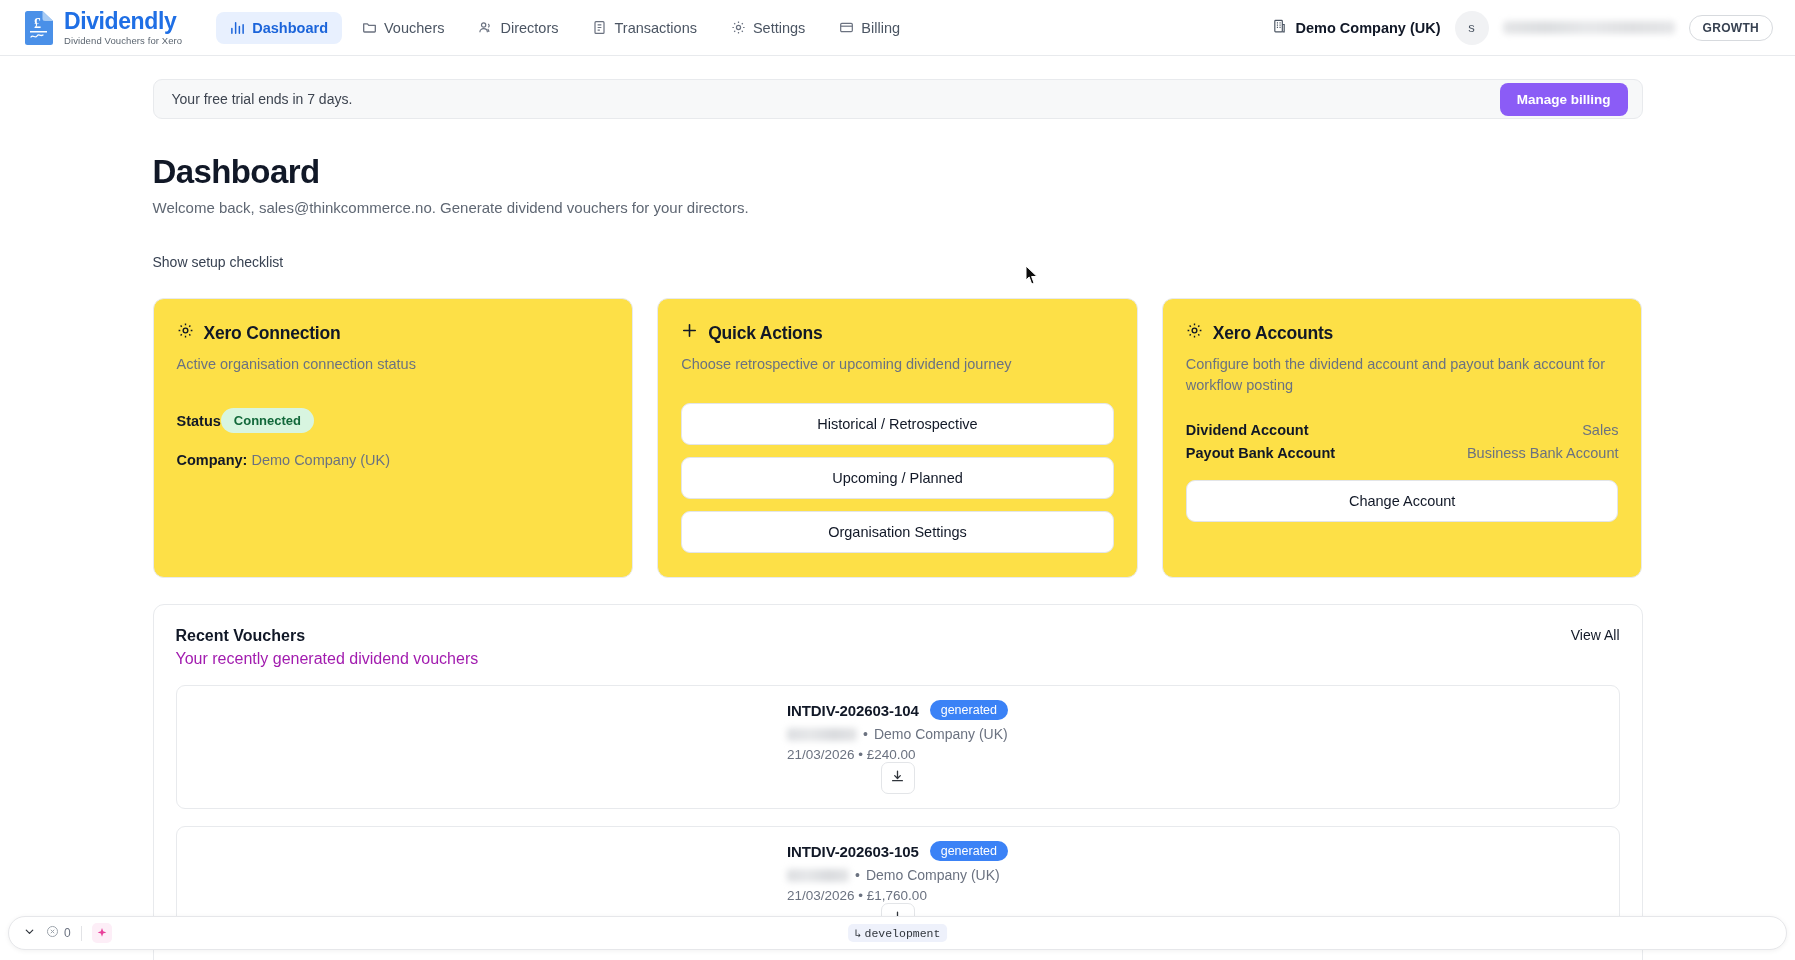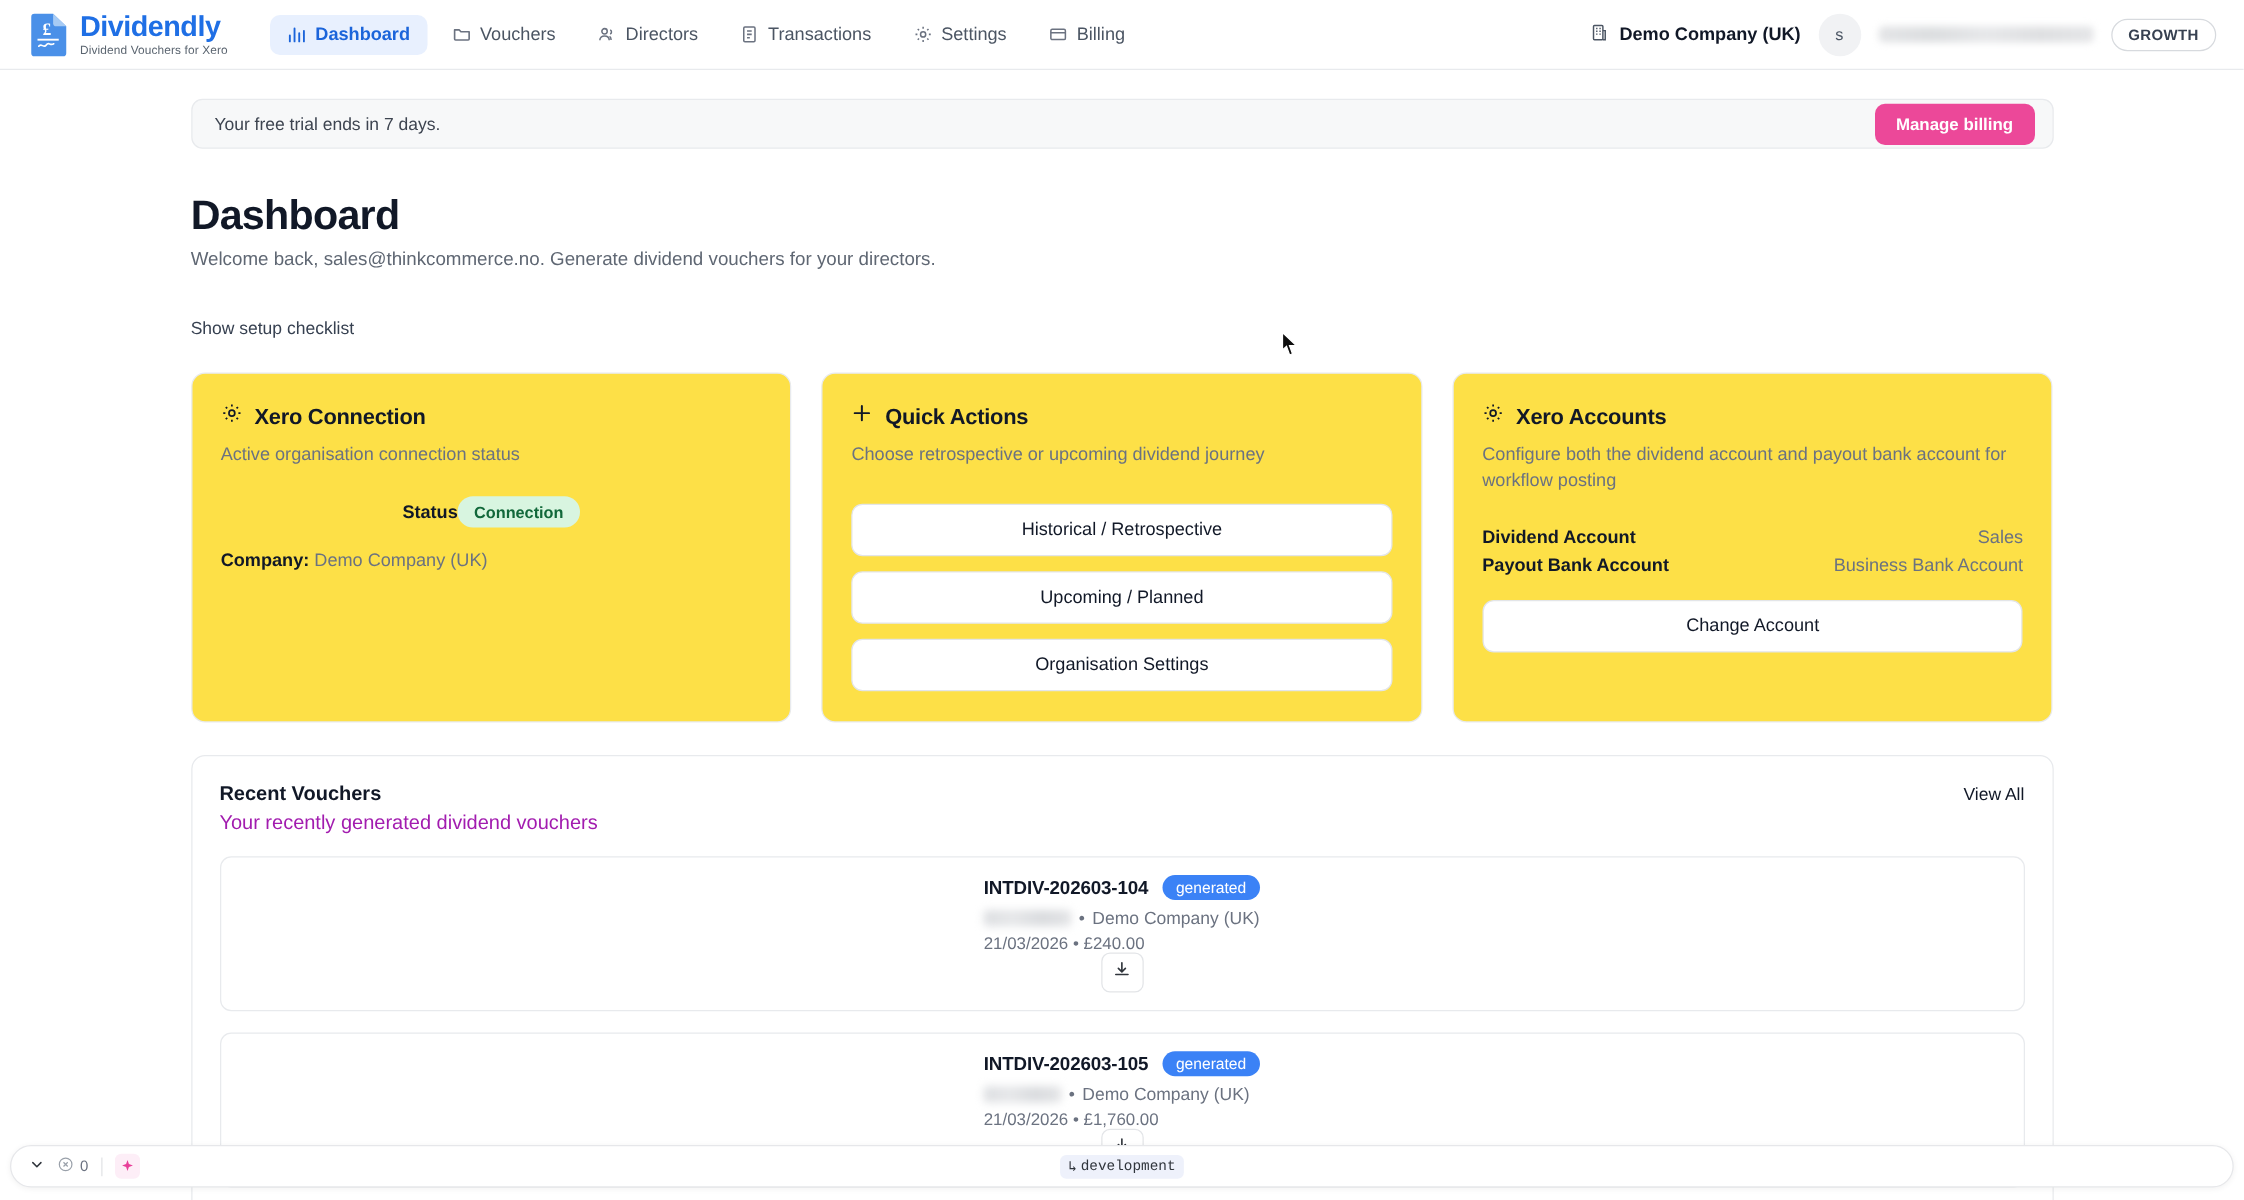--- a/index.html
+++ b/index.html
@@ -74,21 +74,21 @@
   .trial-banner {
     height: 40px; background: #f7f8f9;
     border: 1px solid #e8eaed; border-radius: 9px;
     display: flex; align-items: center;
     padding: 0 14px 0 18px;
     margin-bottom: 34px;
   }
   .trial-text { font-size: 14px; color: #3d4450; }
   .btn-primary {
     margin-left: auto;
-    background: #ec4899; color: #fff;
+    background: #8b5cf6; color: #fff;
     border: none; border-radius: 8px;
     padding: 9px 17px; font-size: 13.5px; font-weight: 600;
     cursor: pointer; font-family: inherit;
   }
 
   h1.page-title {
     font-size: 33px; font-weight: 700; letter-spacing: -0.6px;
     margin-bottom: 8px;
   }
   .page-sub { font-size: 15px; color: #5f6773; }
@@ -110,22 +110,22 @@
     min-height: 255px; display: flex; flex-direction: column;
   }
   .card-head {
     display: flex; align-items: center; gap: 10px;
     font-size: 17.5px; font-weight: 600; letter-spacing: -0.2px;
   }
   .card-desc {
     font-size: 14.5px; color: #6b7280; margin-top: 10px; line-height: 1.45;
   }
   .kv-row {
-    display: flex; align-items: center; justify-content: center;
-    margin-top: 22px;
+    display: flex; align-items: center; justify-content: flex-start;
+    margin-top: 33px;
   }
   .kv-key { font-size: 14.5px; font-weight: 600; color: #111827; }
   .badge-green {
     background: #d8f5e0; color: #11683a;
     font-size: 13px; font-weight: 600;
     border-radius: 13px; padding: 5px 13px;
   }
   .company-line { font-size: 14.5px; margin-top: 19px; color: #6b7280; }
   .company-line b { color: #111827; }
 
@@ -349,21 +349,21 @@
               <svg width="17" height="17" viewBox="0 0 16 16" fill="none" stroke="#111827" stroke-width="1.3">
                 <circle cx="8" cy="8" r="2.2"></circle>
                 <path d="M8 1.5v1.6M8 12.9v1.6M1.5 8h1.6M12.9 8h1.6M3.4 3.4l1.1 1.1M11.5 11.5l1.1 1.1M12.6 3.4l-1.1 1.1M4.5 11.5l-1.1 1.1"></path>
               </svg>
             </span>
             <span>Xero Connection</span>
           </div>
           <div class="card-desc">Active organisation connection status</div>
           <div class="kv-row">
             <span class="kv-key">Status</span>
-            <span class="badge-green">Connection</span>
+            <span class="badge-green">Connected</span>
           </div>
           <div class="company-line">
             <b>Company:</b>
             <span>Demo Company (UK)</span>
           </div>
         </div>
 
         <div class="card">
           <div class="card-head">
             <span>

